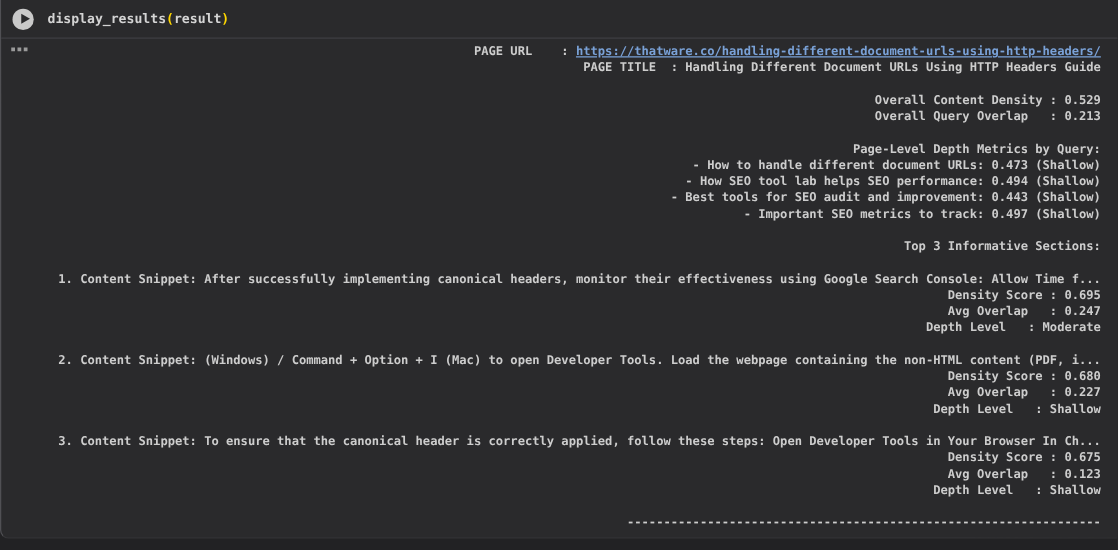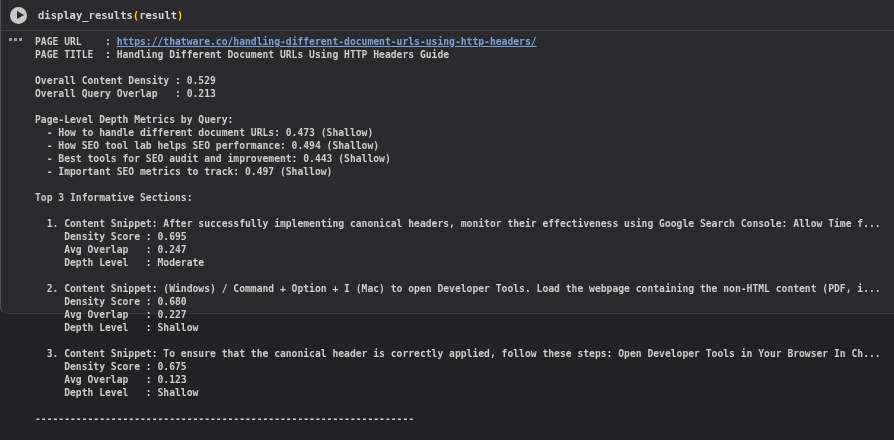--- a/index.html
+++ b/index.html
@@ -5,21 +5,21 @@
   * { box-sizing: border-box; }
   html, body { margin: 0; padding: 0; }
   body {
     width: 894px; height: 440px;
     background: #222224;
     overflow: hidden;
     font-family: "DejaVu Sans Mono", monospace;
   }
   .cell {
     position: relative;
-    width: 894px; height: 314px;
+    width: 894px; height: 431px;
     background: #2a2a2c;
     border-left: 1px solid #505054;
     border-bottom: 1px solid #353538;
     border-bottom-left-radius: 7px;
   }
   .code-row {
     height: 31px;
     display: flex;
     align-items: center;
     border-bottom: 1px solid #3e3e42;
@@ -71,20 +71,21 @@
     box-shadow: 5px 0 0 #9a9a9a, 10px 0 0 #9a9a9a;
   }
   .out {
     margin: 0;
     padding: 4px 0 0 0;
     font-size: 9.7px;
     line-height: 13px;
     font-weight: bold;
     color: #cdcdcd;
     white-space: pre;
+    text-align: right;
   }
   .line { height: 13px; }
   .gap  { height: 13px; }
   .link {
     color: #7aa2d8;
     text-decoration: underline;
     cursor: pointer;
   }
 </style>
 </head>

